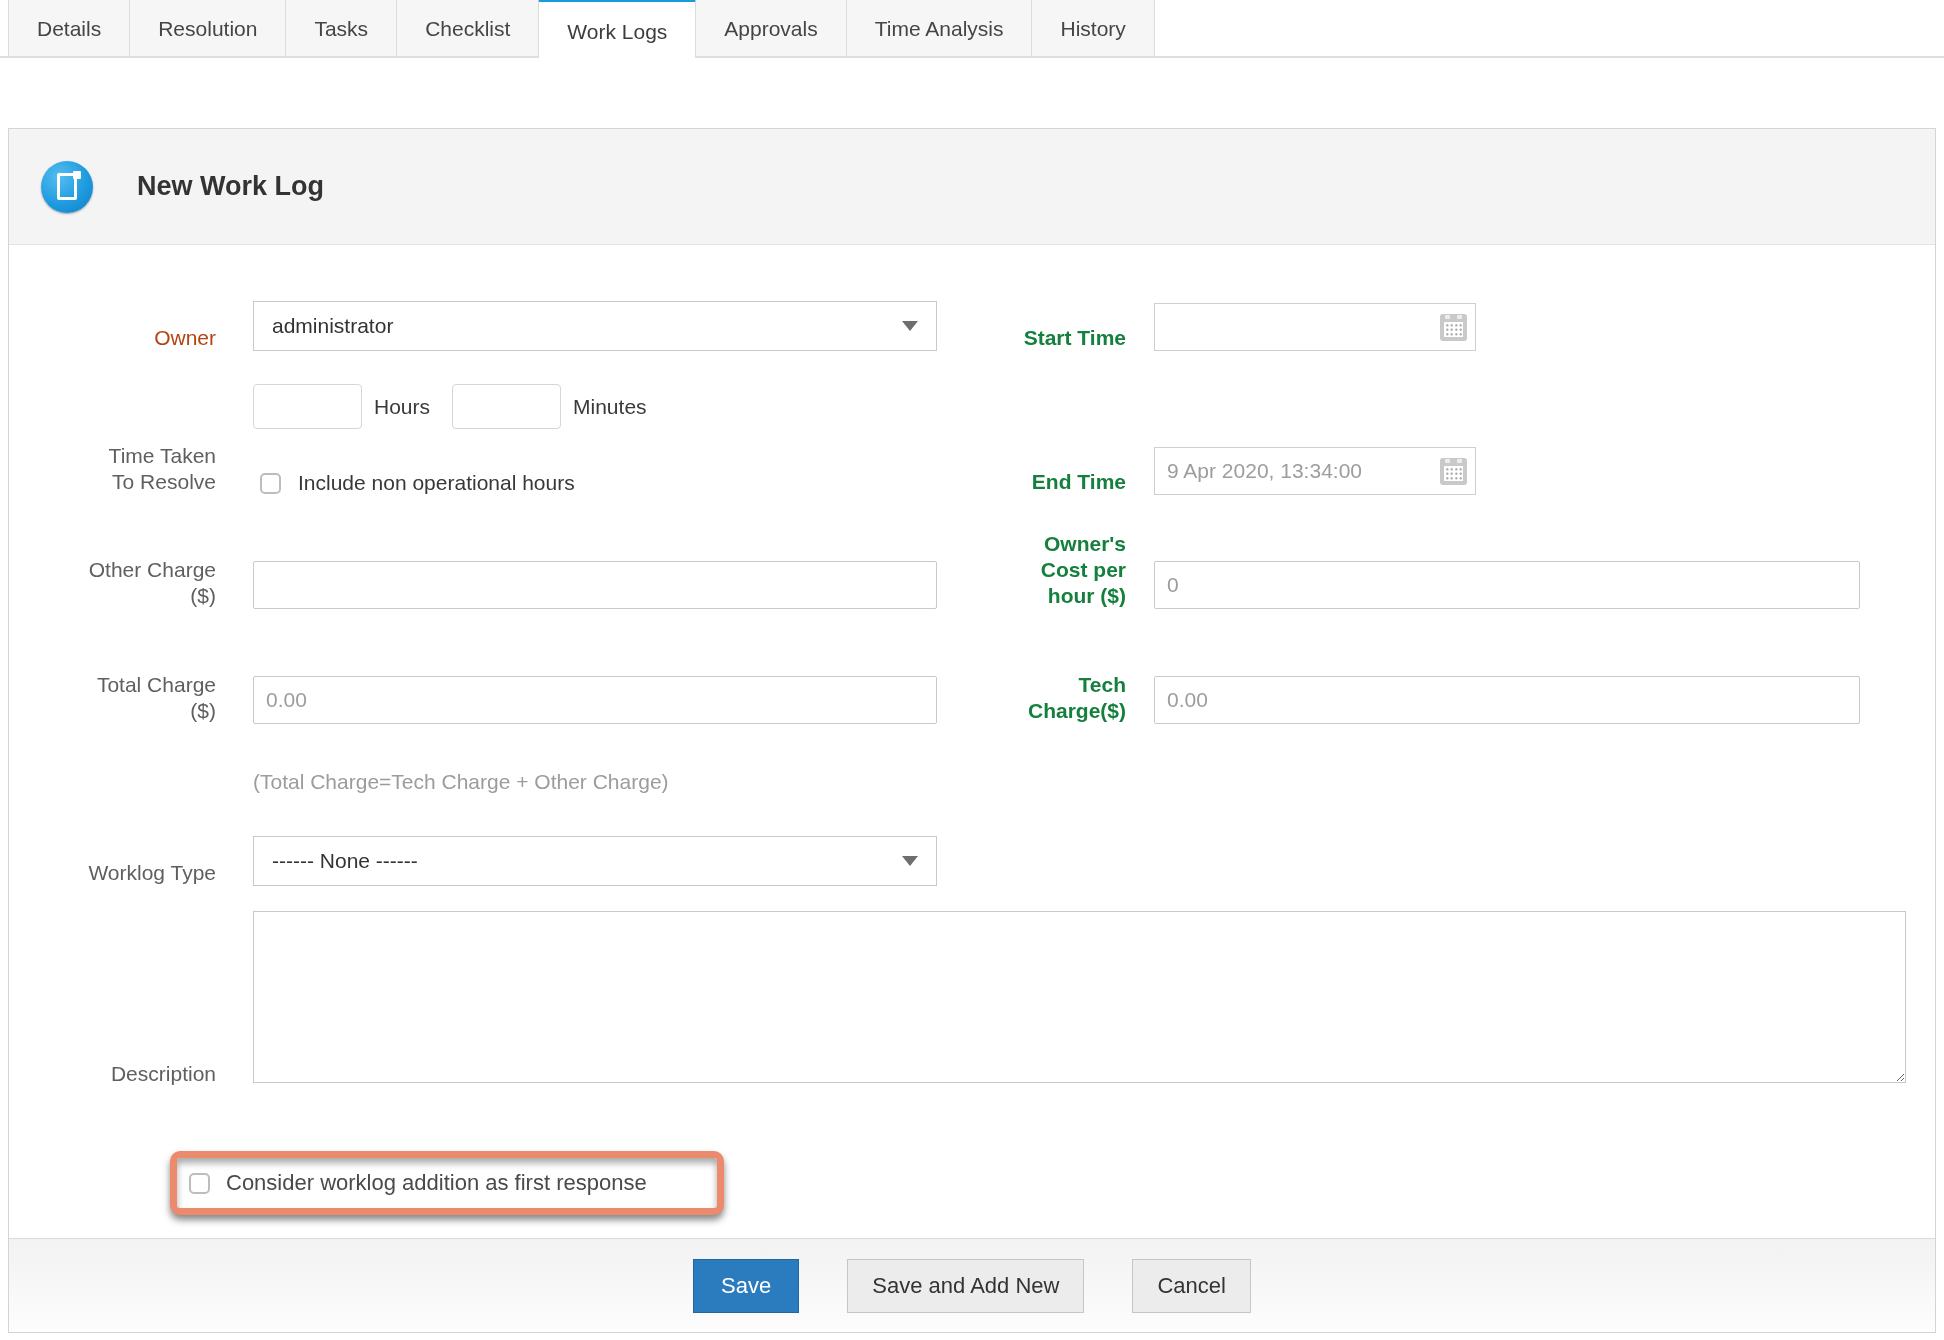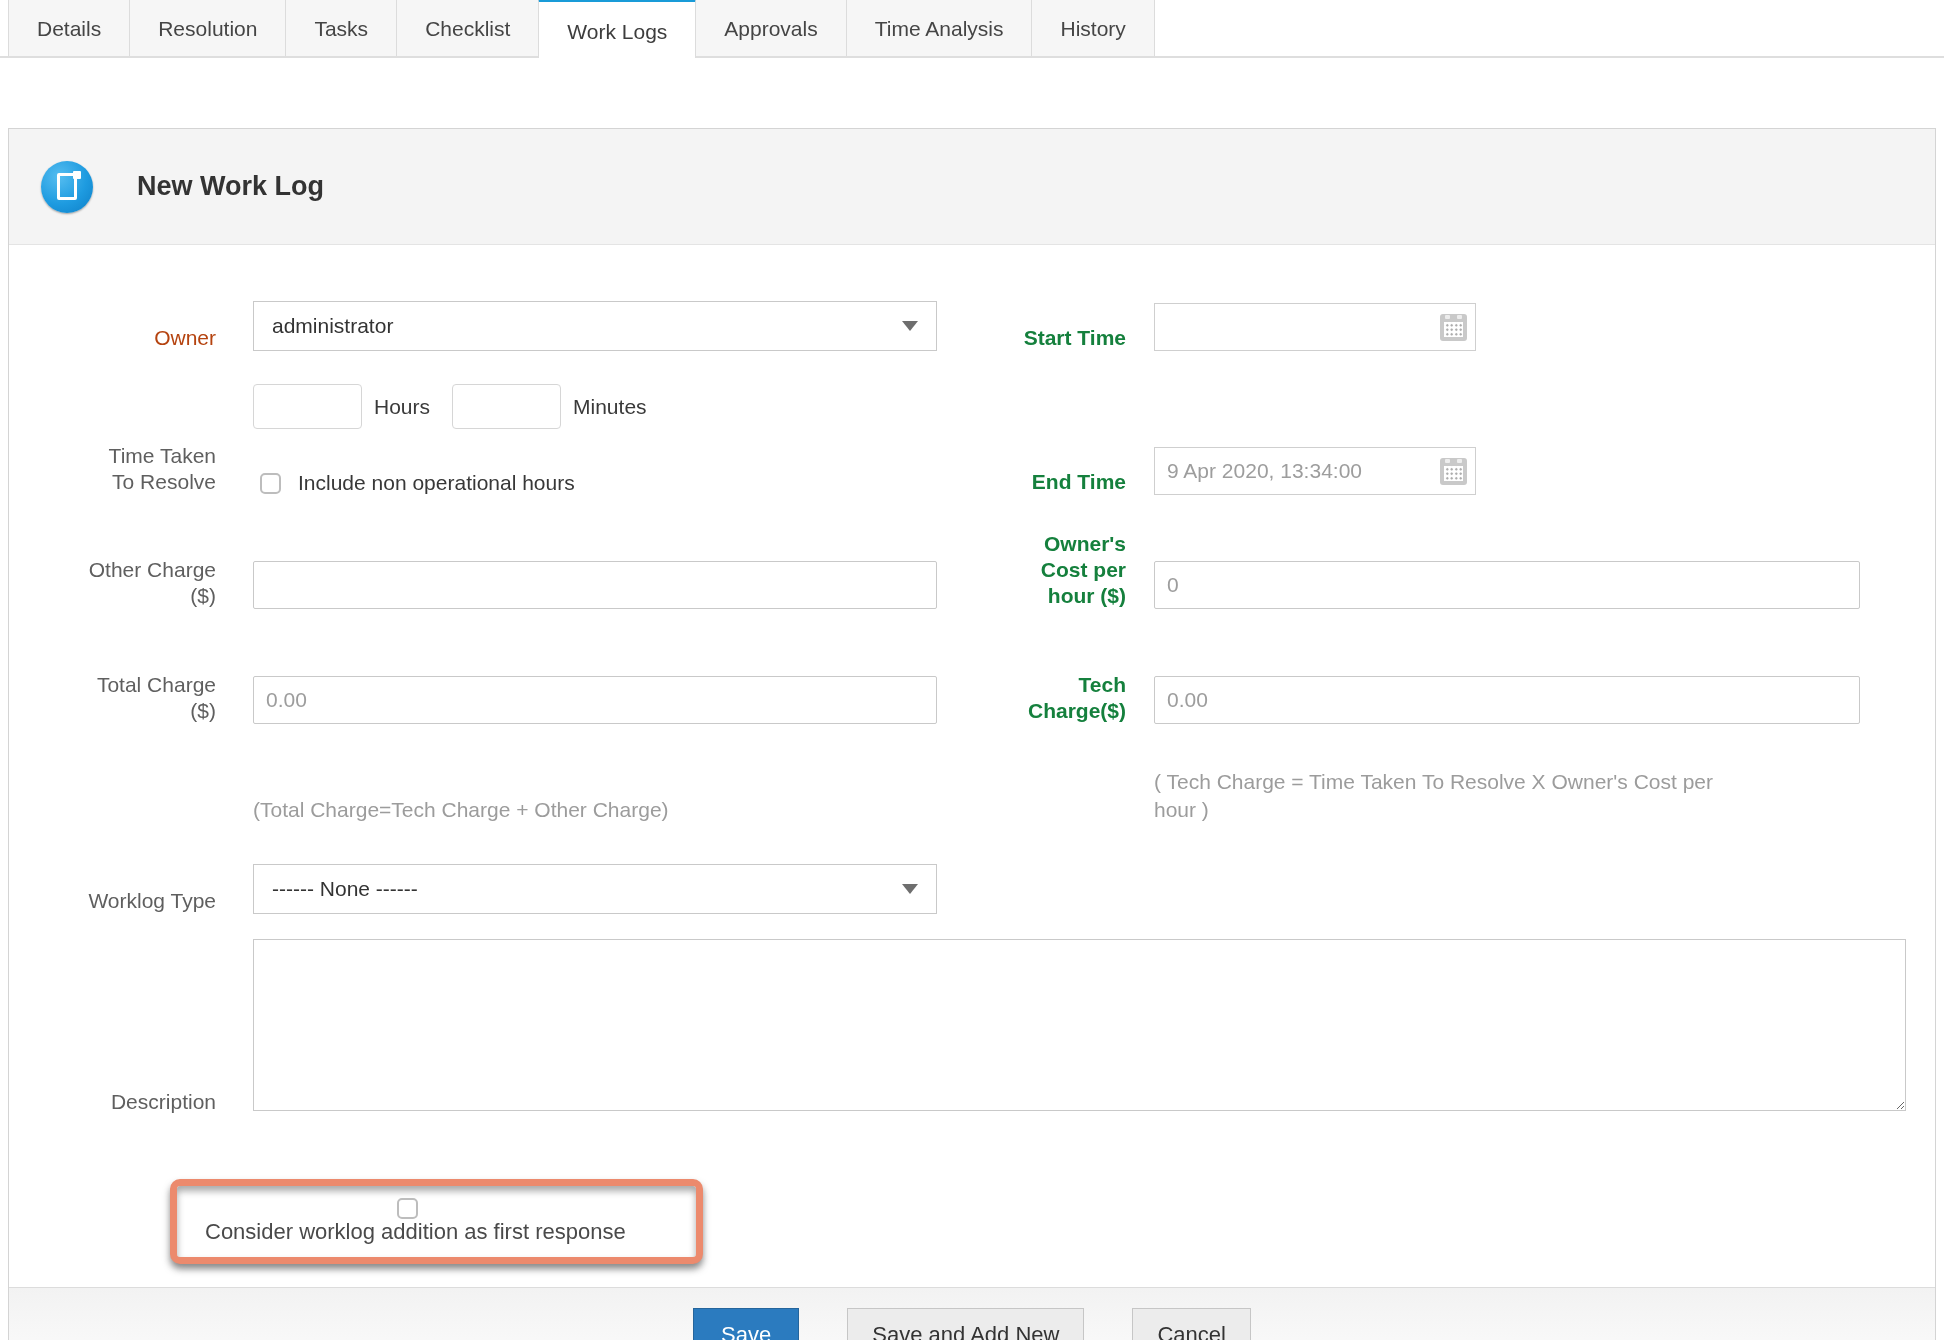--- a/index.html
+++ b/index.html
@@ -77,21 +77,21 @@
   .note { font-size: 21px; color: #9c9c9c; line-height: 28px; }
   .note-r { max-width: 572px; }
 
   textarea.desc { width: 1653px; height: 172px; border: 1px solid #c9c9c9;
     font-size: 21px; color: #333; padding: 10px 12px; resize: both;
     font-family: "Liberation Sans", sans-serif; outline: none; }
 
   .highlight-wrap { display: inline-flex; align-items: center; margin-left: 161px;
     margin-top: 64px; border: 7px solid #ec8a6d; border-radius: 10px;
     padding: 12px 70px 12px 12px; background: #fff;
-    box-shadow: 0 5px 7px rgba(40,40,40,.55), inset 0 5px 7px rgba(40,40,40,.40); flex-direction: column; }
+    box-shadow: 0 5px 7px rgba(40,40,40,.55), inset 0 5px 7px rgba(40,40,40,.40); }
   .highlight-wrap .cb-label { font-size: 22px; color: #4a4a4a; margin-left: 16px; }
 
   
   .card-footer { margin-top: 23px; height: 94px; border-top: 1px solid #dcdcdc;
     background: linear-gradient(#f2f2f2, #fdfdfd);
     display: flex; align-items: center; justify-content: center; gap: 48px; }
   .btn { height: 54px; font-size: 22px; padding: 0 24px; cursor: pointer;
     font-family: "Liberation Sans", sans-serif; }
   .btn-primary { background: #2b7bbf; border: 1px solid #25659c; color: #fff;
     padding: 0 27px; }
@@ -195,23 +195,20 @@
       </div>
     </div>
 
     
     <div class="frow notes-row">
       <div class="lbl-l"></div>
       <div class="fld-l">
         <div class="note">(Total Charge=Tech Charge + Other Charge)</div>
       </div>
       <div class="lbl-r"></div>
-      <div class="fld-r" style="width:706px">
-        <div class="note note-r">( Tech Charge = Time Taken To Resolve X Owner's Cost per hour )</div>
-      </div>
     </div>
 
     
     <div class="frow mb-r5">
       <div class="lbl-l">Worklog Type</div>
       <div class="fld-l">
         <div class="selectbox">
           <span class="sel-text">------ None ------</span>
           <span class="arrow-down"></span>
         </div>

